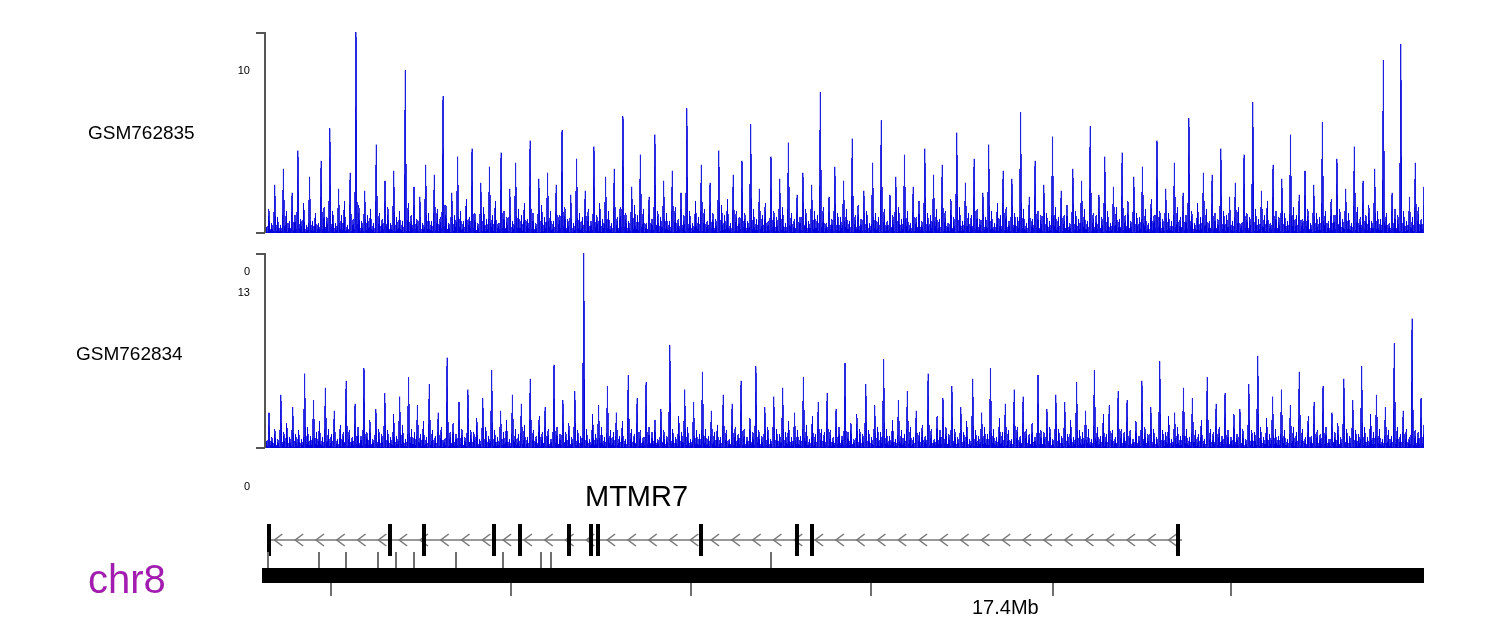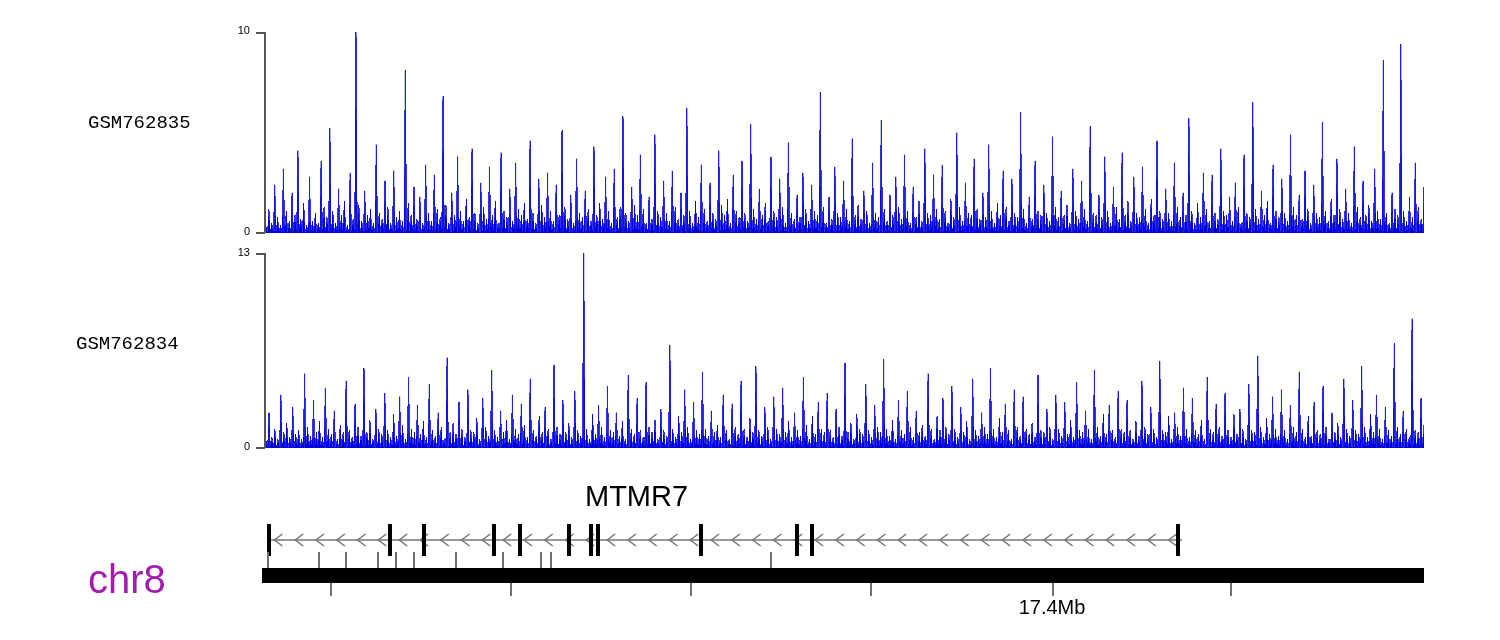--- a/index.html
+++ b/index.html
@@ -20,24 +20,25 @@
     position: absolute;
     left: 0; top: 0;
     width: 1500px;
     height: 640px;
   }
 
   
   .track-label {
     position: absolute;
     font-size: 19px;
-    font-family: Liberation Mono, monospace;
+    font-family: Liberation Sans, sans-serif;
     color: #000;
     white-space: nowrap;
     letter-spacing: 0px;
+    margin-top: 10px;
   }
 
   
   .yaxis-line {
     position: absolute;
     width: 2px;
     background: #555555;
   }
   .ytick {
     position: absolute;
@@ -45,20 +46,21 @@
     width: 9px;
     background: #555555;
   }
   .ylab {
     position: absolute;
     font-size: 11px;
     font-family: "Liberation Sans", sans-serif;
     color: #000;
     text-align: right;
     white-space: nowrap;
+    margin-top: 40px;
   }
 
   
   .plot {
     position: absolute;
     overflow: hidden;
   }
   .plot svg { display: block; }
 
   
@@ -88,21 +90,20 @@
     position: absolute;
     width: 2px;
     background: #6f6f6f;
   }
   .axis-label {
     position: absolute;
     font-size: 20px;
     font-family: "Liberation Sans", sans-serif;
     color: #000;
     white-space: nowrap;
-    text-align: center;
   }
 </style>
 </head>
 <body>
 
 <div id="stage">
 
   <div class="track-label" style="left:88px; top:112px;">GSM762835</div>
 
   <div class="ylab" style="left:222px; top:24px; width:28px;">10</div>

